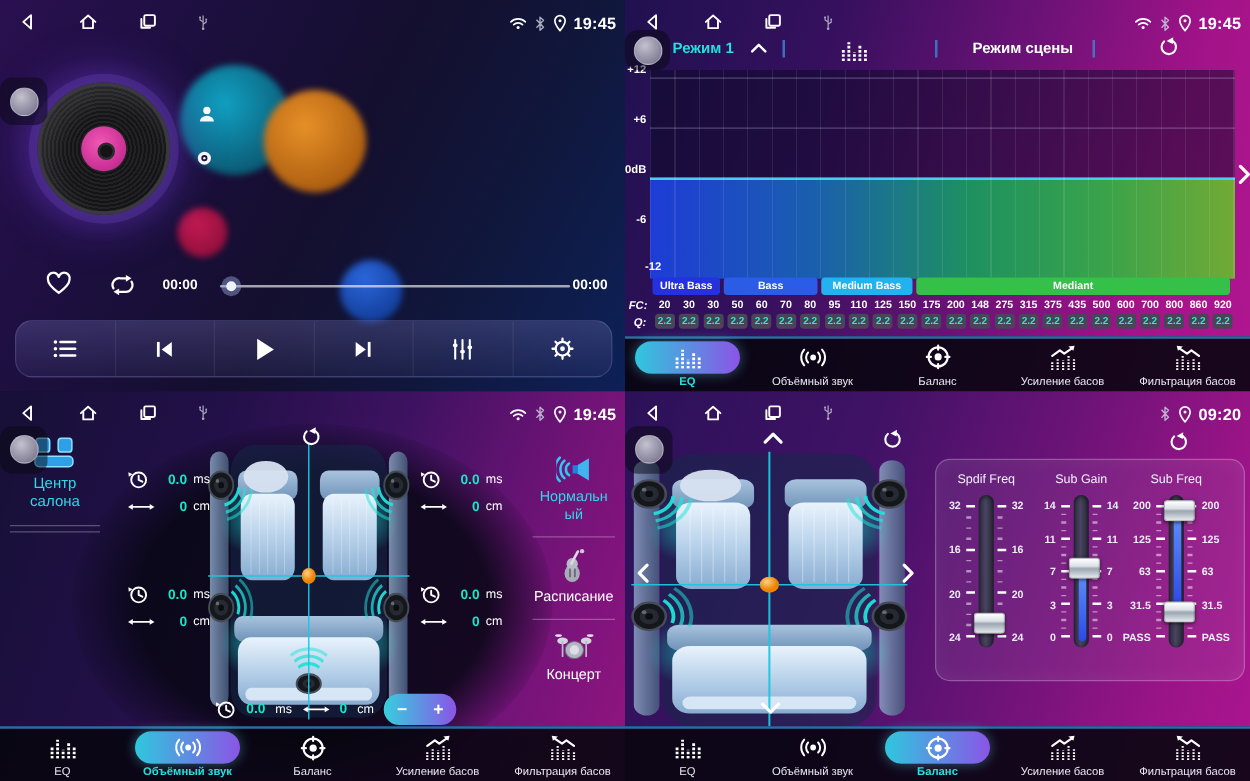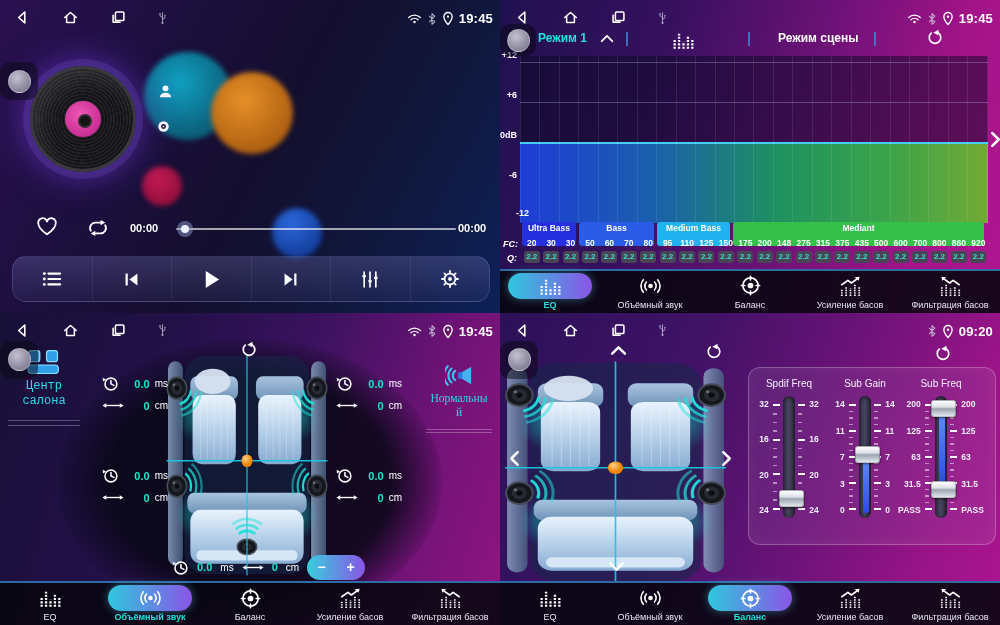--- a/index.html
+++ b/index.html
@@ -40,45 +40,45 @@
   
   .hdr-item{position:absolute;font-size:12px;font-weight:bold;}
   .vdv{position:absolute;width:2px;height:14px;background:#3f7fd0;opacity:.85;}
   
   .plot{position:absolute;left:20px;top:56px;width:468px;height:166px;background:rgba(10,8,34,.5);}
   .hline{position:absolute;left:0;right:0;height:1px;background:rgba(205,205,255,.30);}
   .eqfill{position:absolute;left:0;right:0;top:86px;height:79px;border-top:2px solid #45cdf2;
     background:linear-gradient(90deg,#1e3cd6 0%,#1a5fae 28%,#1e9160 55%,#3aa34a 78%,#72aa35 100%);}
   .vgrid{position:absolute;inset:0;background:repeating-linear-gradient(90deg,rgba(255,255,255,.09) 0 1px,transparent 1px 19.45px);}
   .ylab{position:absolute;width:17px;text-align:right;font-size:9px;font-weight:bold;color:#fff;}
-  .bands{position:absolute;left:22px;top:222px;height:24px;display:flex;gap:3px;}
+  .bands{position:absolute;left:22px;top:222px;height:14px;display:flex;gap:3px;}
   .band{border-radius:3px;font-size:8.5px;line-height:13px;text-align:center;color:#fff;font-weight:bold;}
   .fcrow,.qrow{position:absolute;left:22px;width:466px;display:grid;grid-template-columns:repeat(24,1fr);}
   .fcrow span{font-size:8.5px;font-weight:bold;text-align:center;color:#fff;}
   .qcell{width:16px;height:12px;margin:0 auto;border-radius:3px;background:#4a4457;color:#38e2cc;
     font-size:8px;font-weight:bold;text-align:center;line-height:12px;}
   .rowlab{position:absolute;font-size:9px;font-weight:bold;font-style:italic;color:#fff;}
   
   .tabbar{position:absolute;left:0;right:0;bottom:0;height:42px;background:rgba(8,6,16,.9);border-top:2px solid #2e6ba6;display:flex;z-index:25;text-align:right;}
   .tab{flex:1;display:flex;flex-direction:column;align-items:center;justify-content:flex-start;padding-top:3px;gap:2px;position:relative;}
   .ticon{height:24px;width:90px;display:flex;align-items:center;justify-content:center;position:relative;}
   .pill{position:absolute;left:3px;top:-1px;width:84px;height:26px;border-radius:13px;background:linear-gradient(90deg,var(--pill1),var(--pill2));box-shadow:0 0 10px rgba(90,200,230,.45);}
   .ticon .ic{position:relative;z-index:2;}
   .tlabel{font-size:9px;color:#e9e7f3;z-index:2;}
   .tab.active .tlabel{color:var(--accent);font-weight:bold;}
   
   .darkoval{position:absolute;left:58px;top:26px;width:384px;height:286px;border-radius:50%;
     background:radial-gradient(ellipse at center, rgba(9,7,22,.88) 52%, rgba(9,7,22,0) 73%);}
   .sidebar{position:absolute;left:0;top:30px;width:88px;z-index:10;}
   .sitem{display:flex;flex-direction:column;align-items:center;gap:3px;padding:6px 0;}
   .sitem .slabel{font-size:12px;color:#e8e8f2;text-align:center;line-height:1.3;width:76px;}
-  .sitem.active .slabel{color:#2fd8e8;font-family:Liberation Mono, monospace;}
+  .sitem.active .slabel{color:#2fd8e8;}
   .sdiv{width:72px;height:1px;background:rgba(255,255,255,.28);margin:4px auto;}
   .modes{position:absolute;right:2px;top:44px;width:78px;z-index:10;}
-  .mode{display:flex;flex-direction:column;align-items:center;gap:4px;padding:7px 0;font-family:Liberation Serif, serif;}
+  .mode{display:flex;flex-direction:column;align-items:center;gap:4px;padding:7px 0;}
   .mlabel{font-size:11.5px;color:#fff;text-align:center;width:70px;line-height:1.3;}
   .mode.active .mlabel{color:#2fd8e8;}
   .mode:first-child .mlabel{width:58px;word-break:break-all;}
   .mdiv{width:66px;height:1px;background:rgba(255,255,255,.28);margin:2px auto;}
   .dgroup{position:absolute;width:66px;z-index:12;}
   .drow{display:flex;align-items:center;height:22px;gap:5px;}
   .dval{color:#19e6c8;font-size:11px;font-weight:bold;margin-left:auto;}
   .dunit{color:#fff;font-size:10px;}
   .dbottom{position:absolute;display:flex;align-items:center;gap:8px;z-index:12;}
   .stepper{width:58px;height:25px;border-radius:13px;background:linear-gradient(90deg,#37cede,#8a55e6);display:flex;}
@@ -771,21 +771,48 @@
               <g stroke="#33c6f2" fill="none" stroke-width="2.2" stroke-linecap="round">
                 <path d="M11 7 a6 6 0 0 0 0 10"></path>
                 <path d="M7 4.5 a10 10 0 0 0 0 15"></path>
                 <path d="M3 2 a14 14 0 0 0 0 20"></path>
               </g>
             </svg>
           </span>
    <span class="mlabel">Нормальный</span>
  </div>
         <div class="mdiv"></div>
+ <div class="mode">
+   <span class="ic ">
+            <svg viewBox="0 0 24 32" width="21" height="28">
+              <ellipse cx="10" cy="22.5" rx="7" ry="8" fill="#a9abb8"></ellipse>
+              <ellipse cx="10" cy="14" rx="5.2" ry="5.5" fill="#b8bac6"></ellipse>
+              <rect x="11" y="0.5" width="2.4" height="15" rx="1.2" transform="rotate(28 12 8)" fill="#d8d8e2"></rect>
+              <circle cx="19" cy="2.2" r="2" fill="#c8c8d4"></circle>
+              <path d="M8 18 v8 M12.5 18 v8" stroke="#41414d" stroke-width="1"></path>
+            </svg>
+          </span>
+   <span class="mlabel">Расписание</span>
+ </div>
         <div class="mdiv"></div>
+ <div class="mode">
+   <span class="ic ">
+            <svg viewBox="0 0 36 28" width="31" height="24">
+              <ellipse cx="7" cy="9" rx="5" ry="3.2" fill="#d2d4de"></ellipse>
+              <rect x="6.2" y="9" width="1.6" height="15" fill="#b9bbc8"></rect>
+              <ellipse cx="29" cy="9" rx="5" ry="3.2" fill="#d2d4de"></ellipse>
+              <rect x="28.2" y="9" width="1.6" height="15" fill="#b9bbc8"></rect>
+              <ellipse cx="3.2" cy="4" rx="3.2" ry="1.3" fill="#e2e4ec"></ellipse>
+              <ellipse cx="32.8" cy="4" rx="3.2" ry="1.3" fill="#e2e4ec"></ellipse>
+              <ellipse cx="18" cy="17.5" rx="8.5" ry="8" fill="#b4b6c4" stroke="#70727e" stroke-width="1"></ellipse>
+              <circle cx="18" cy="17.5" r="4.4" fill="#dcdee8"></circle>
+            </svg>
+          </span>
+   <span class="mlabel">Концерт</span>
+ </div>
       </div>
     <div class="tabbar" id="tabs-bl">
    <div class="tab">
      <div class="ticon">
             <span class="ic ">
               <svg viewBox="0 0 26 20" width="23" height="18">
                 <g stroke="#fff" stroke-width="2.6" stroke-dasharray="2.4 1.4">
                   <path d="M3 20 V9 M8 20 V3 M13 20 V12 M18 20 V5 M23 20 V9"></path>
                 </g>
               </svg>

